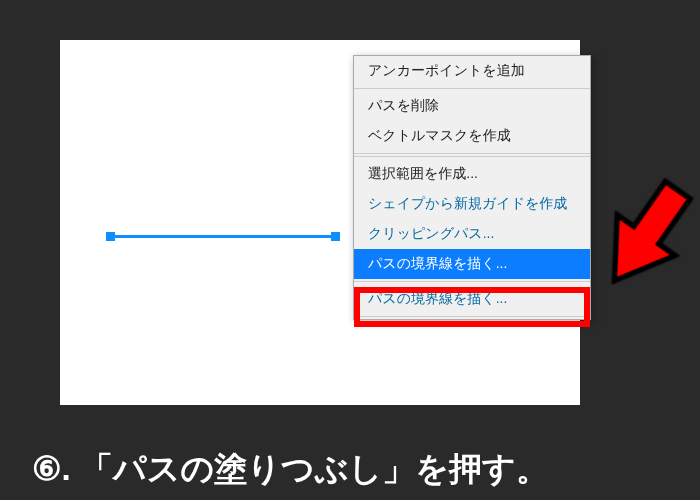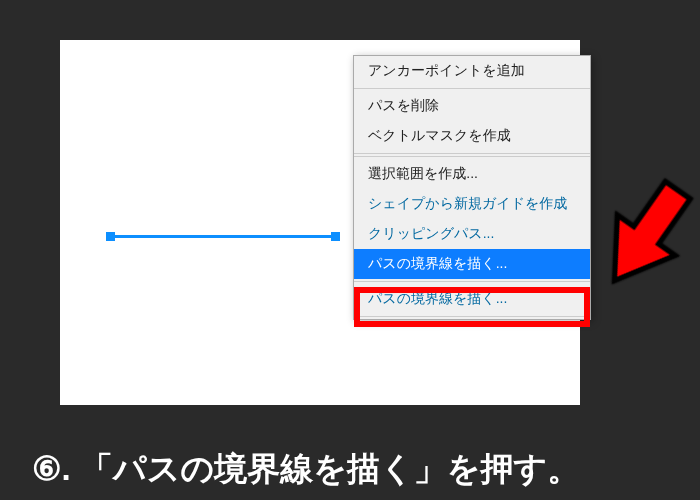--- a/index.html
+++ b/index.html
@@ -129,14 +129,14 @@
 
 <div class="red-highlight"></div>
 
 <div class="arrow">
   <svg width="90" height="120" viewBox="0 0 90 120">
     <path d="M 45 5 L 80 60 L 60 60 L 60 115 L 30 115 L 30 60 L 10 60 Z" fill="#ff0000" stroke="#000000" stroke-width="5" transform="rotate(180 45 60)"></path>
   </svg>
 </div>
 
 <div class="instruction">
-  <span class="circled">⑥</span><span>. 「パスの境界線を描く」を押す。</span>
+  <span class="circled">⑥</span><span>. 「パスの塗りつぶし」を押す。</span>
 </div>
 
 </body></html>

